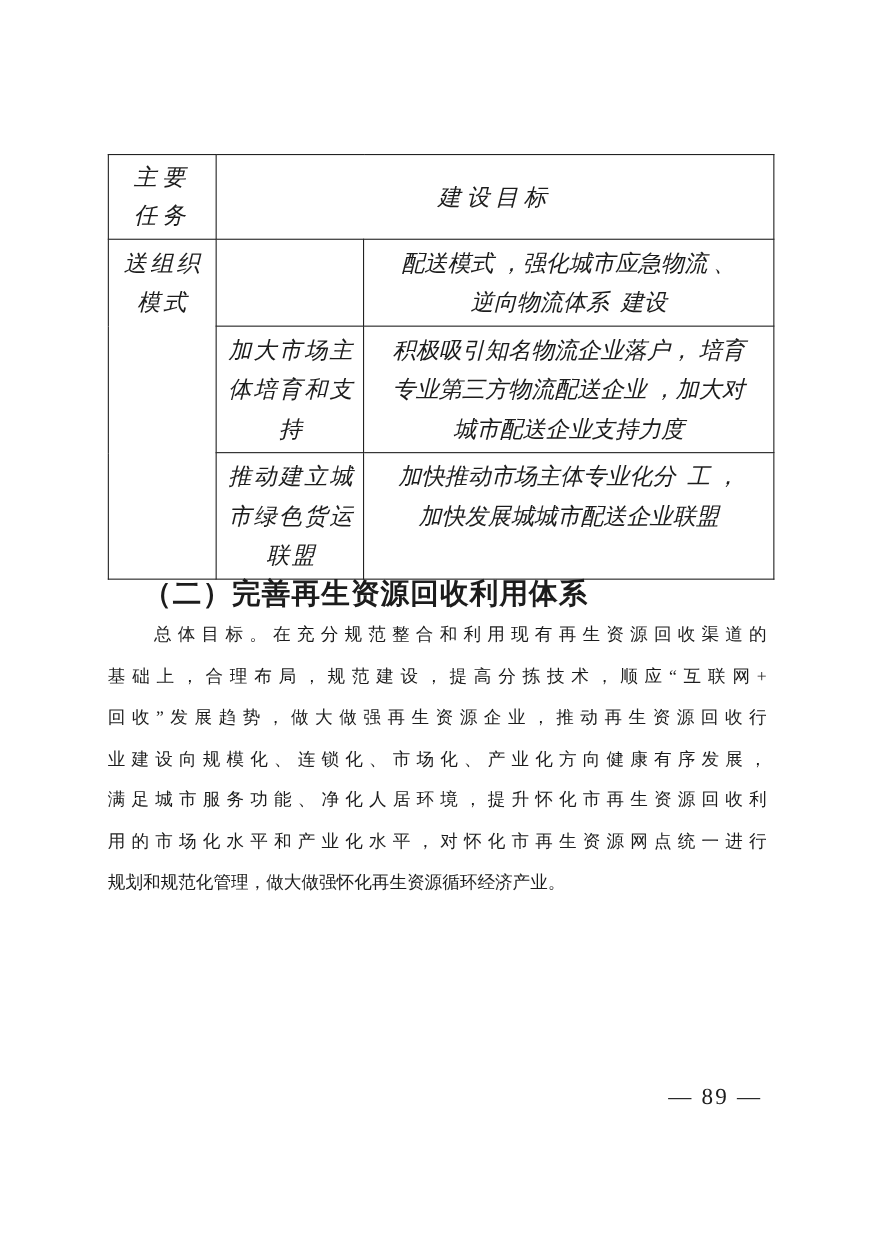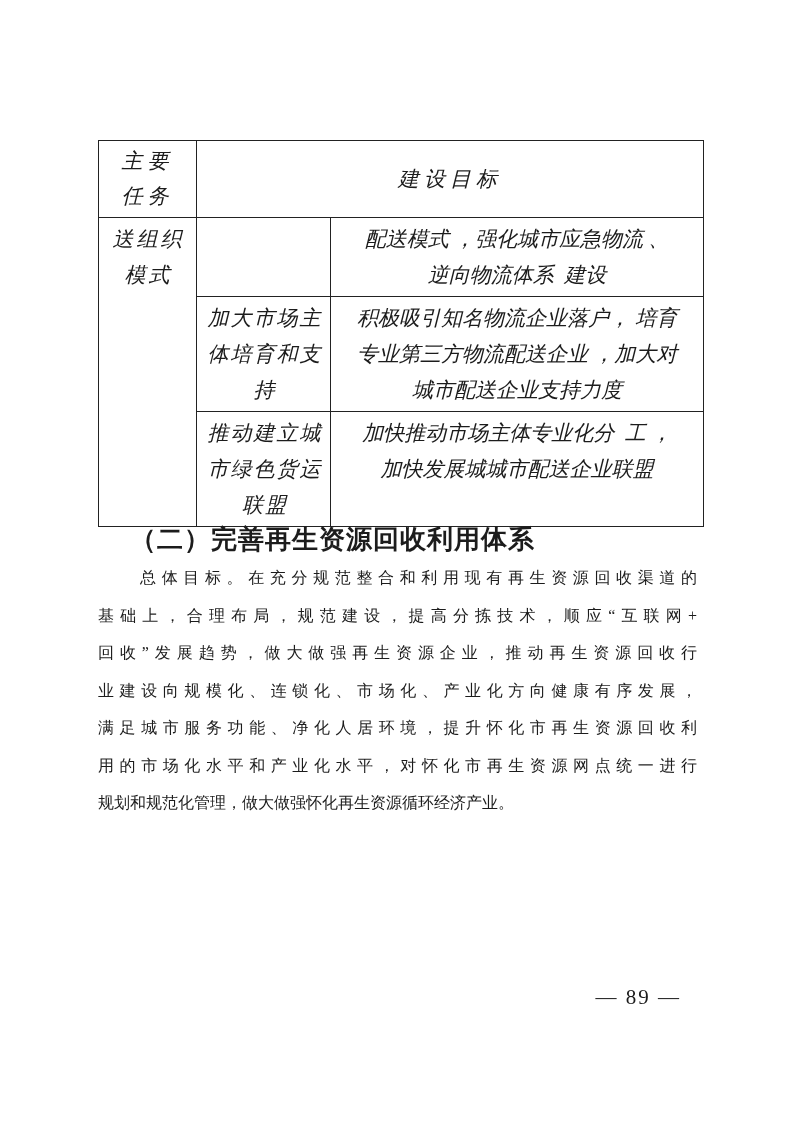--- a/index.html
+++ b/index.html
@@ -63,21 +63,21 @@
     font-size:16px;
     line-height:37.5px;
     text-align:justify;
     text-align-last:justify;
   }
   .tline.noj{text-align-last:left;}
   .tline.indent{text-indent:42px;}
   
   .pageno{
     position:absolute;
-    top:985px;right:112px;
+    top:985px;right:100px;
     font-size:21px;
     line-height:24px;
     letter-spacing:2px;
   }
 </style>
 </head>
 <body>
 
 <div class="page">
 

